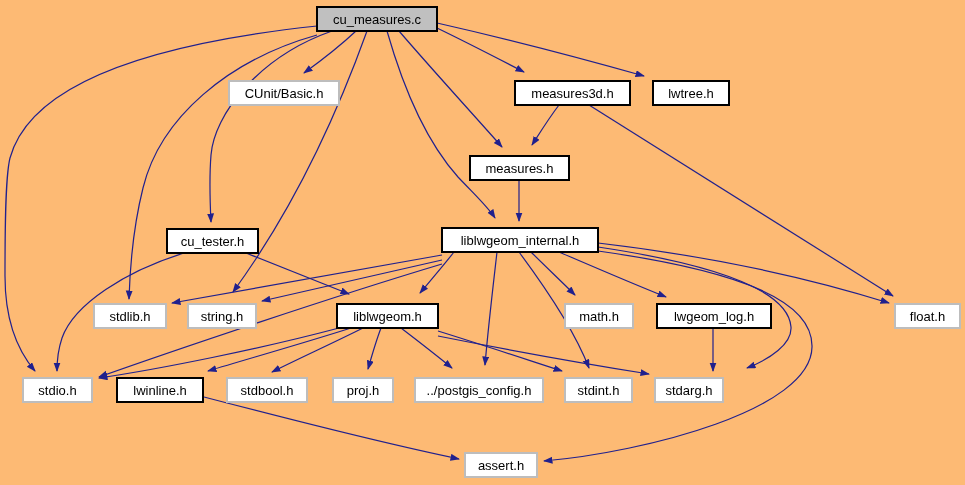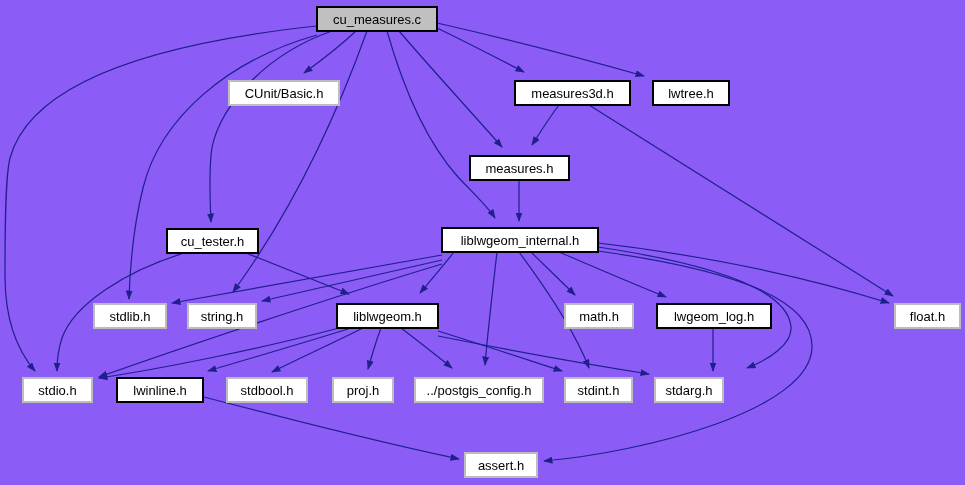--- a/index.html
+++ b/index.html
@@ -1,16 +1,16 @@
 <!DOCTYPE html>
 <html><head>
 <meta charset="utf-8">
 <style>
   html,body{margin:0;padding:0;background:#ffffff;}
-  .canvas-wrap{width:965px;height:485px;position:relative;background:#8b5cf6;overflow:hidden;}
+  .canvas-wrap{width:965px;height:485px;position:relative;background:#fdba74;overflow:hidden;}
   svg{display:block;}
   text.node-label{
     font-family:"Liberation Sans", sans-serif;
     font-size:13px;
     fill:#000000;
     text-anchor:middle;
   }
   path.edge{fill:none;stroke-width:1.2px;}
   rect.node-rect{shape-rendering:crispEdges;}
 </style>

